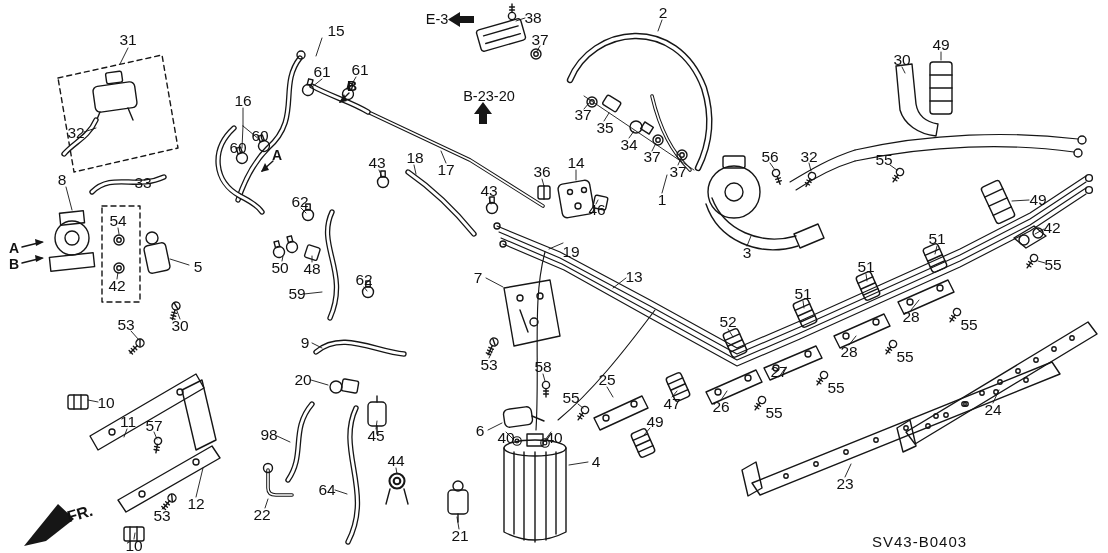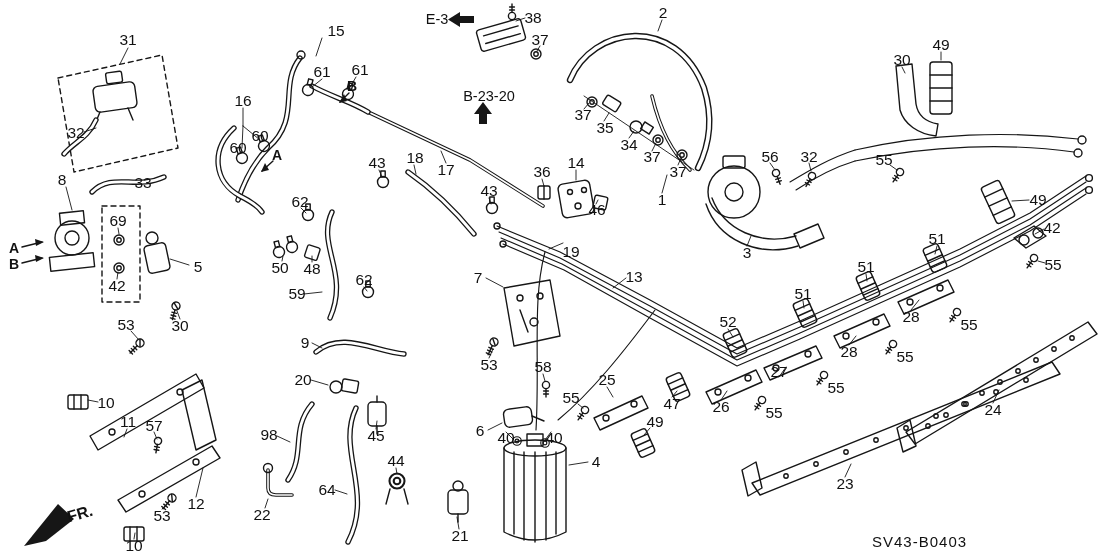--- a/index.html
+++ b/index.html
@@ -315,21 +315,21 @@
     <path class="ldr" d="M525,18 L516,21 M540,46 L537,51 M662,20 L658,31 M584,109 L589,103 M604,121 L609,113 M629,138 L634,131 M652,151 L656,143 M678,165 L681,158 M662,193 L667,175 M747,246 L751,236 M770,163 L775,170 M809,163 L811,171"></path>
     <path class="ldr" d="M902,67 L905,73 M941,52 L941,60 M890,165 L897,170 M1029,200 L1012,201 M1044,229 L1035,234 M1045,263 L1038,261 M937,246 L935,254 M866,274 L867,281 M803,301 L804,308 M728,329 L733,337 M911,310 L919,300 M849,345 L856,336 M779,377 L786,367 M721,400 L727,391 M607,387 L613,397 M672,397 L677,391 M650,428 L644,435 M993,403 L999,390 M845,477 L851,464 M578,404 L583,408"></path>
   </g>
 </svg>
 
 <div>
       <div class="callout" style="left: 128px; top: 40px;">31</div>
       <div class="callout" style="left: 76px; top: 133px;">32</div>
       <div class="callout" style="left: 143px; top: 183px;">33</div>
       <div class="callout" style="left: 62px; top: 180px;">8</div>
-      <div class="callout" style="left: 118px; top: 221px;">69</div>
+      <div class="callout" style="left: 118px; top: 221px;">54</div>
       <div class="callout" style="left: 117px; top: 286px;">42</div>
       <div class="callout" style="left: 198px; top: 267px;">5</div>
       <div class="callout" style="left: 180px; top: 326px;">30</div>
       <div class="callout" style="left: 126px; top: 325px;">53</div>
       <div class="callout" style="left: 106px; top: 403px;">10</div>
       <div class="callout" style="left: 128px; top: 422px;">11</div>
       <div class="callout" style="left: 154px; top: 426px;">57</div>
       <div class="callout" style="left: 196px; top: 504px;">12</div>
       <div class="callout" style="left: 162px; top: 516px;">53</div>
       <div class="callout" style="left: 134px; top: 546px;">10</div>

